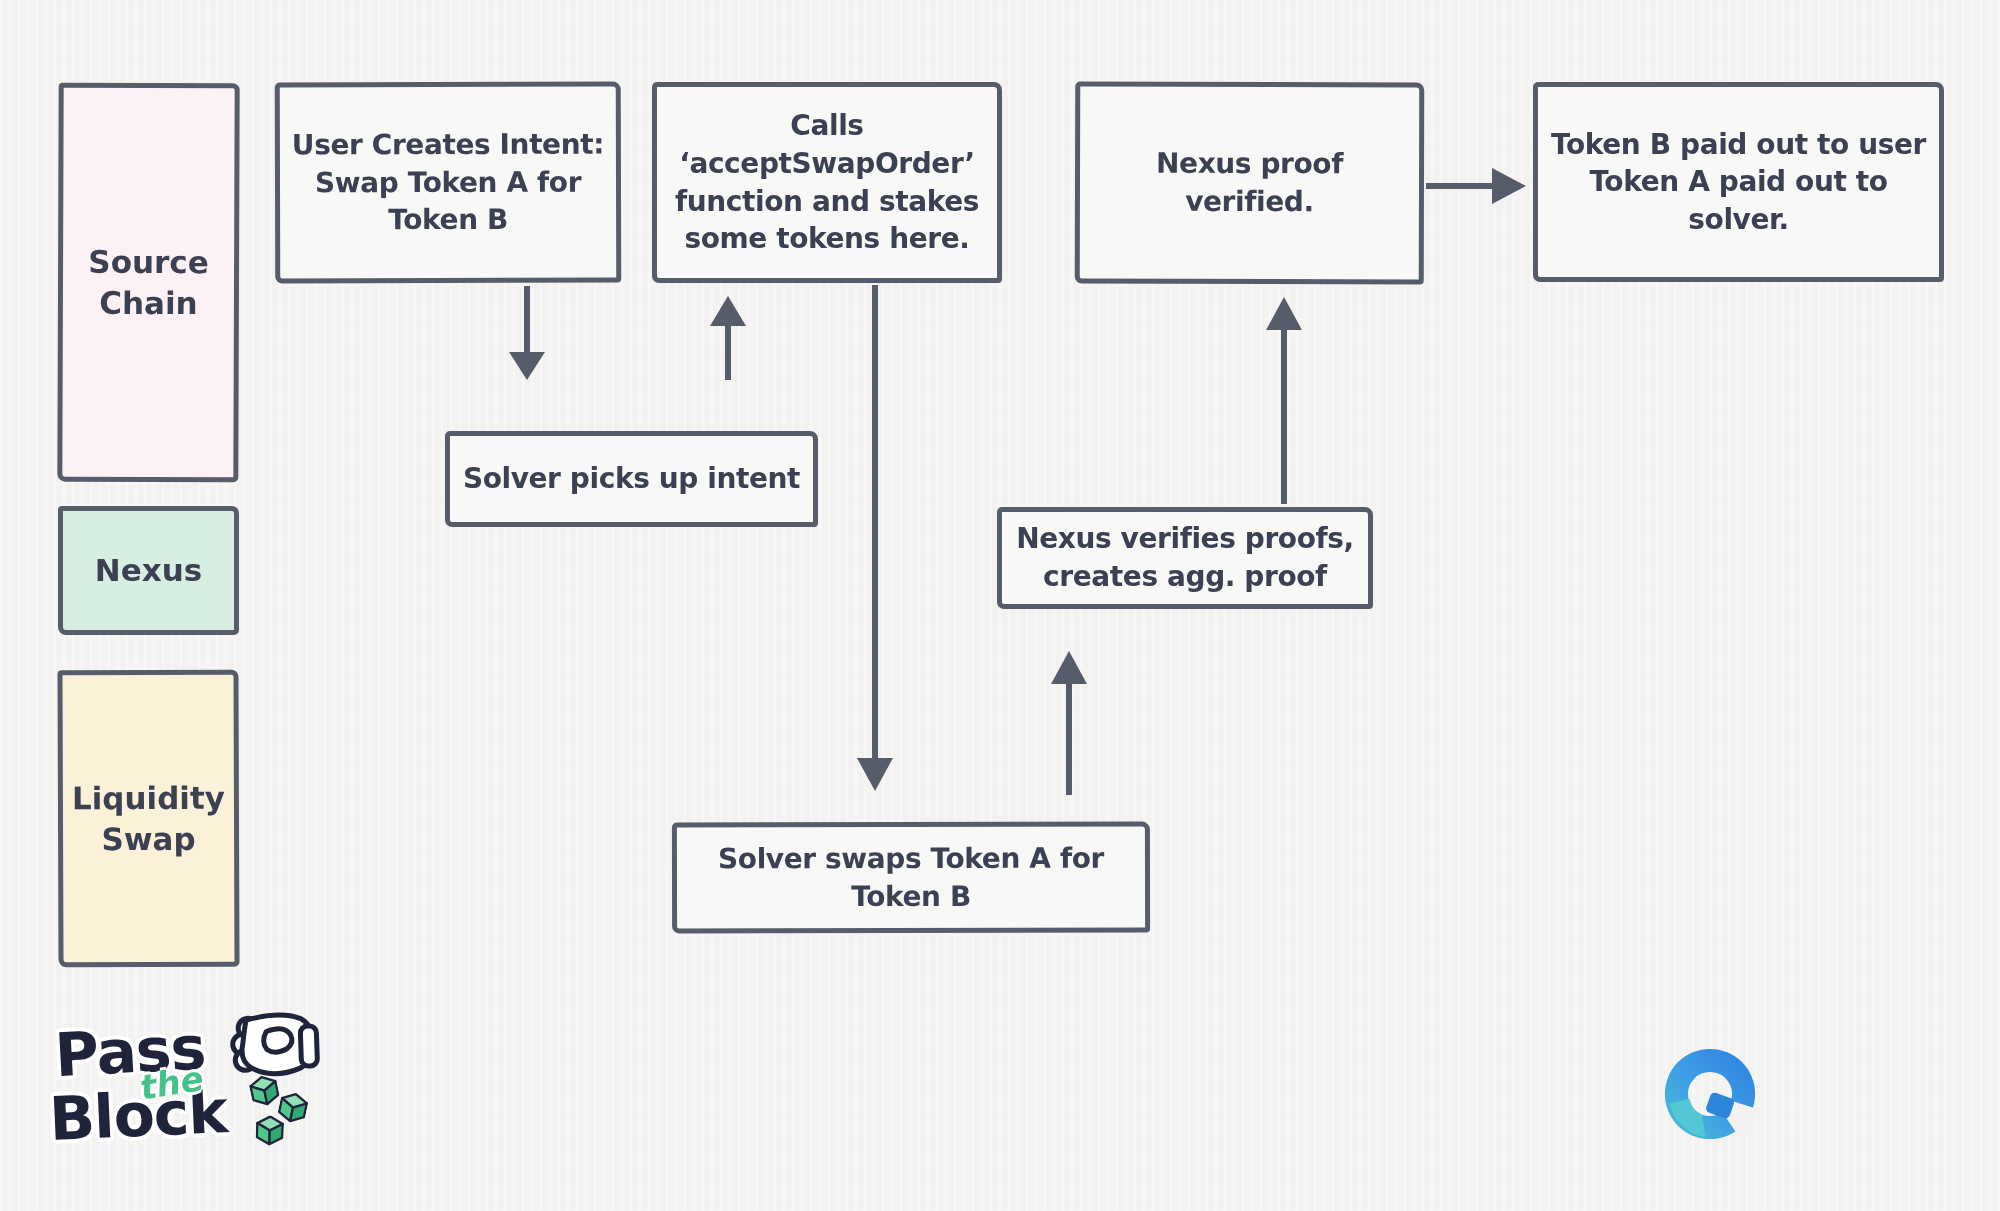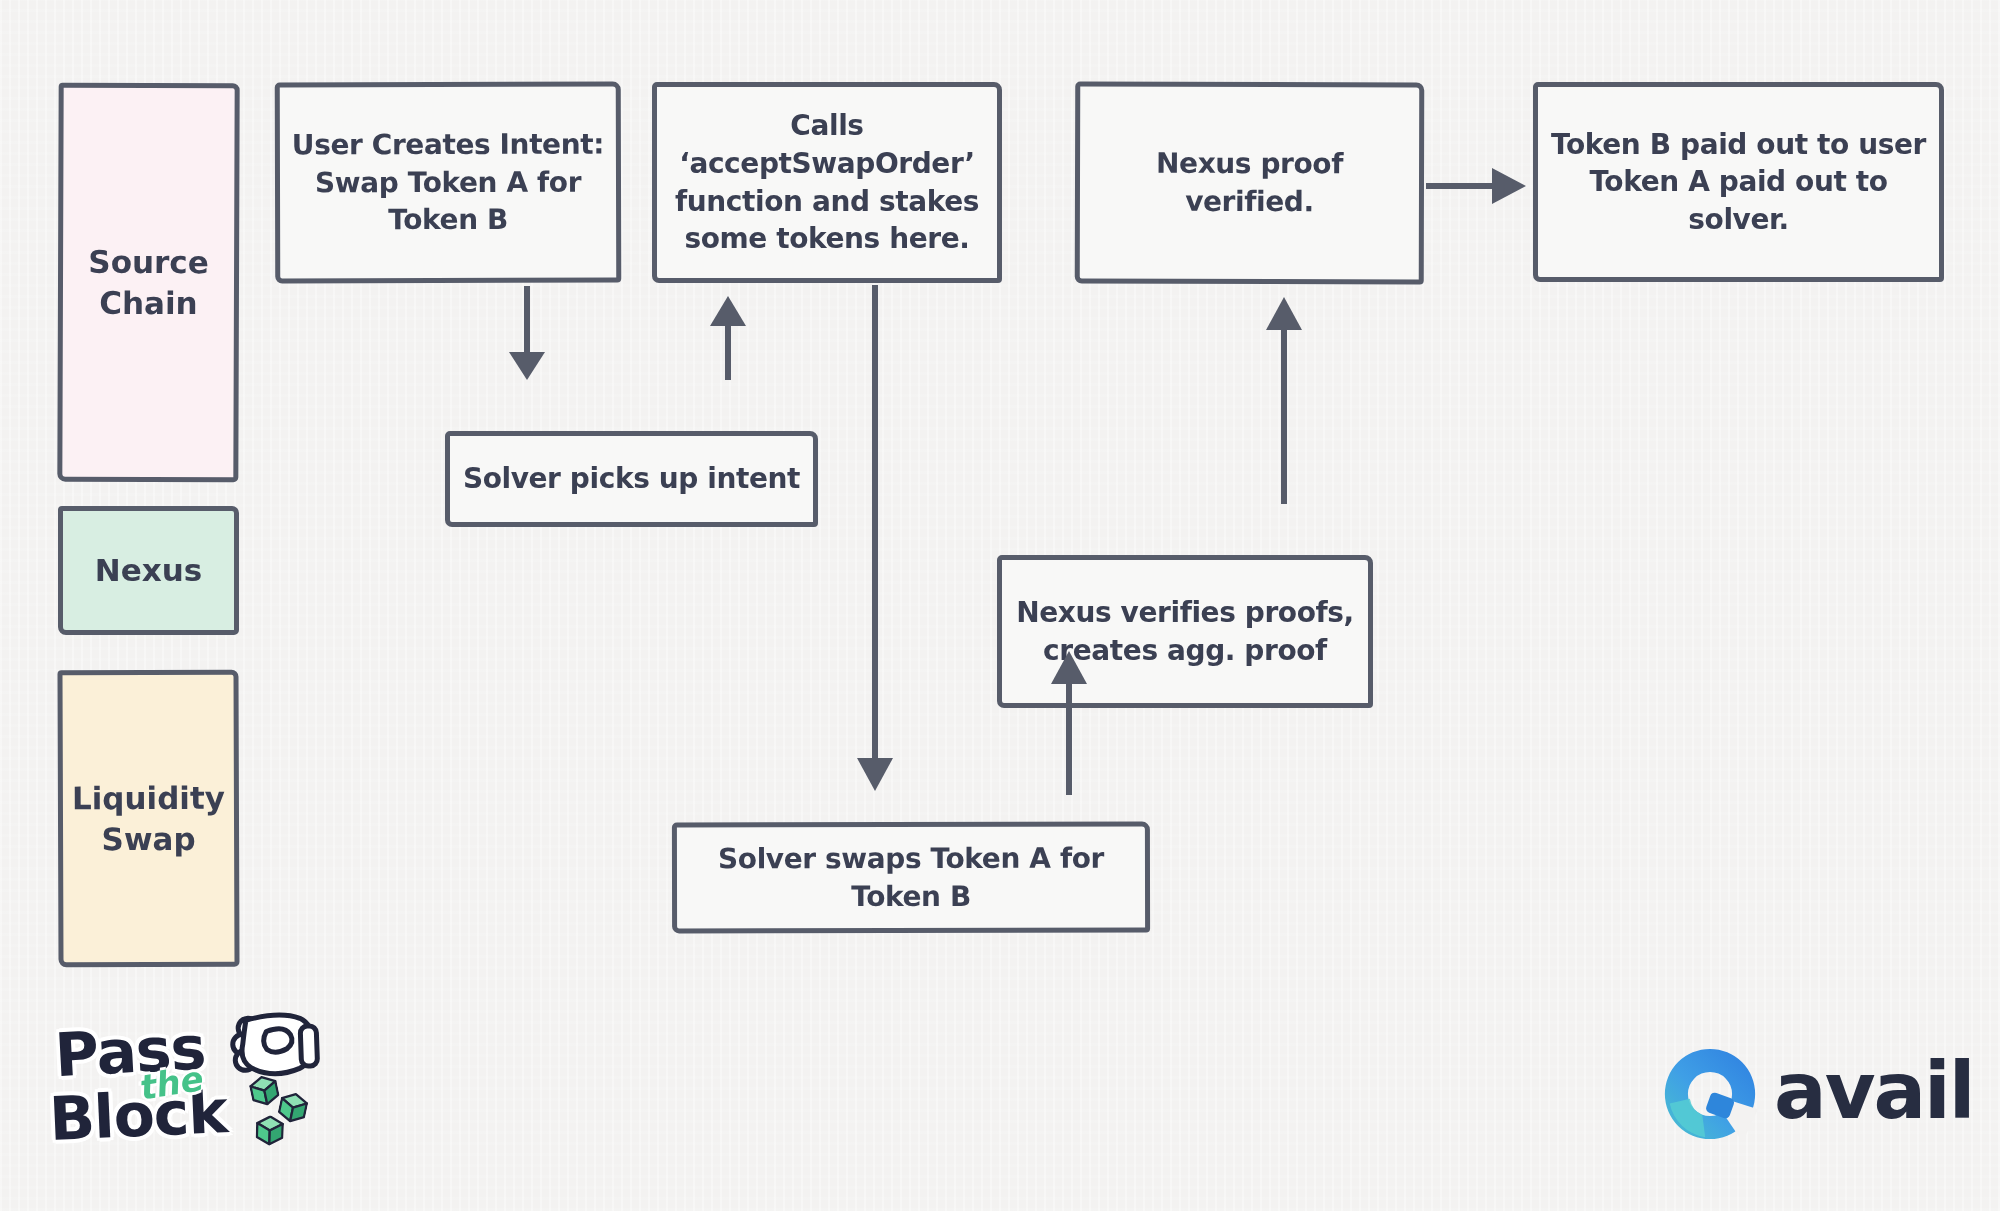--- a/index.html
+++ b/index.html
@@ -23,21 +23,21 @@
   }
   .lane{font-size:31px;line-height:1.3;border-radius:4px 7px 5px 8px;}
   #lane-source   {left:58px;  top:83px;  width:181px; height:399px; background:#fcf1f4; transform:rotate(.2deg);}
   #lane-nexus    {left:58px;  top:506px; width:181px; height:129px; background:#d8eee2;}
   #lane-liquidity{left:58px;  top:670px; width:181px; height:297px; background:#fbf0d8; transform:rotate(-.2deg);}
   #node-user     {left:275px; top:82px;  width:346px; height:201px; transform:rotate(-.15deg);}
   #node-calls    {left:652px; top:82px;  width:350px; height:201px;}
   #node-verified {left:1075px;top:82px;  width:349px; height:202px; transform:rotate(.15deg);}
   #node-paid     {left:1533px;top:82px;  width:411px; height:200px;}
   #node-picks    {left:445px; top:383px; width:373px; height:96px;margin-top:48px;}
-  #node-verifies {left:997px; top:507px; width:376px; height:153px;margin-top:48px;}
+  #node-verifies {left:997px; top:507px; width:376px; height:102px;}
   #node-swaps    {left:672px; top:822px; width:478px; height:111px; transform:rotate(-.1deg);}
   #arrow-layer{position:absolute;left:0;top:0;pointer-events:none;}
 
   
   #ptb{position:absolute;left:46px;top:1006px;width:300px;height:150px;transform:rotate(-2deg);}
   .ptb-word{
     position:absolute;font-weight:800;color:#20243a;font-size:60px;letter-spacing:-1px;
     text-shadow:-4px 0 0 #fff,4px 0 0 #fff,0 -4px 0 #fff,0 4px 0 #fff,
                 -3px -3px 0 #fff,3px -3px 0 #fff,-3px 3px 0 #fff,3px 3px 0 #fff;
   }
@@ -172,14 +172,13 @@
         <stop offset="0.55" stop-color="#3f9fe6"></stop>
         <stop offset="1" stop-color="#4ac2cd"></stop>
       </linearGradient>
     </defs>
     <path fill-rule="evenodd" fill="url(#avblue)" d="M50 3 A47 47 0 1 0 50 97 A47 47 0 1 0 50 3 Z
              M50 27 A23 23 0 1 1 50 73 A23 23 0 1 1 50 27 Z"></path>
     <path fill="#55cdd4" opacity="0.85" d="M8 60 A45 45 0 0 0 45 95 L42 72 A23 23 0 0 1 29 55 Z"></path>
     <polygon points="50,50 100,66 84,100" fill="#f3f2f1"></polygon>
     <rect x="48" y="50" width="26" height="22" rx="5" fill="#2e86db" transform="rotate(20 58 60)"></rect>
   </svg>
-  <div id="avail-word">avail</div>
 </div>
 
 </body></html>

